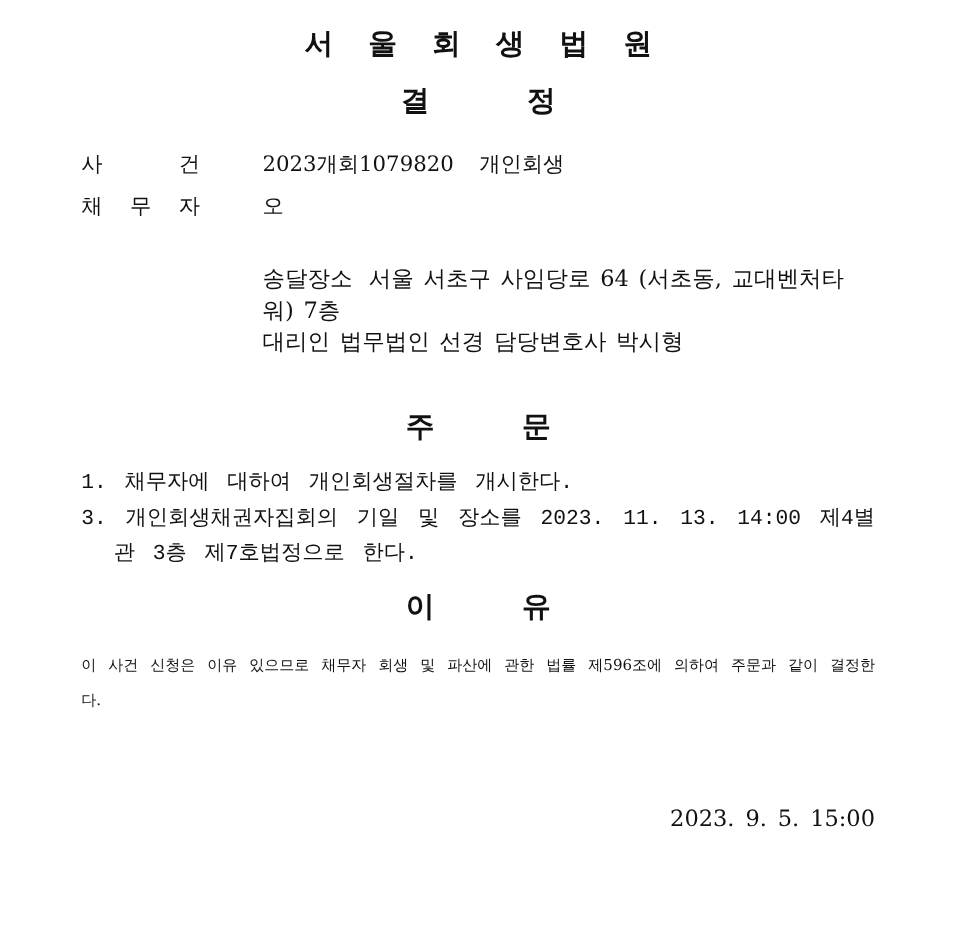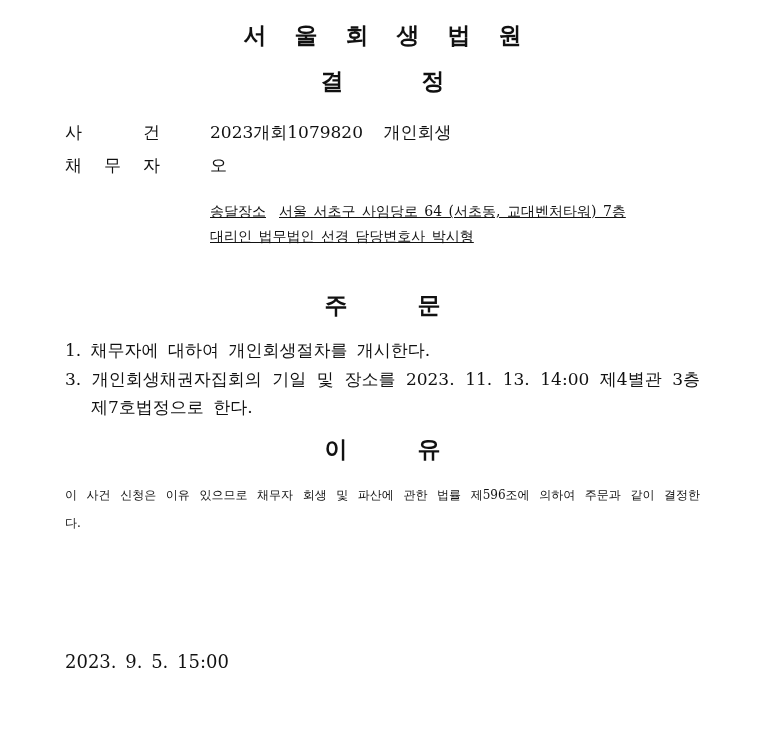--- a/index.html
+++ b/index.html
@@ -65,50 +65,50 @@
     display: inline-flex;
     justify-content: space-between;
     width: 95px;
     margin-right: 50px;
     flex-shrink: 0;
   }
   .case-type { margin-left: 15px; }
 
   .address-block {
     margin-left: 145px;
-    margin-top: 22px;
-    font-size: 14px;
+    margin-top: 34px;
+    font-size: 18px;
     line-height: 25px;
     word-spacing: 2px;
-    text-decoration: underline;
   }
   .addr-label { margin-right: 13px; }
 
   .order-list {
     margin-top: 16px;
     font-size: 17px;
     line-height: 28.5px;
   }
   .order-item {
     margin: 0;
     padding-left: 26px;
     text-indent: -26px;
     text-align: justify;
     word-spacing: 4px;
+    font-family: Liberation Mono, monospace;
   }
   .reason {
     margin: 17px 0 0 0;
     font-size: 12px;
     line-height: 28px;
     text-align: justify;
     word-spacing: 5px;
   }
   .datetime {
-    margin-top: 114px;
-    text-align: left;
+    margin-top: 71px;
+    text-align: right;
     font-size: 18px;
     line-height: 22px;
     word-spacing: 3px;
   }
 </style>
 </head>
 <body>
 
 <div class="page">
 

